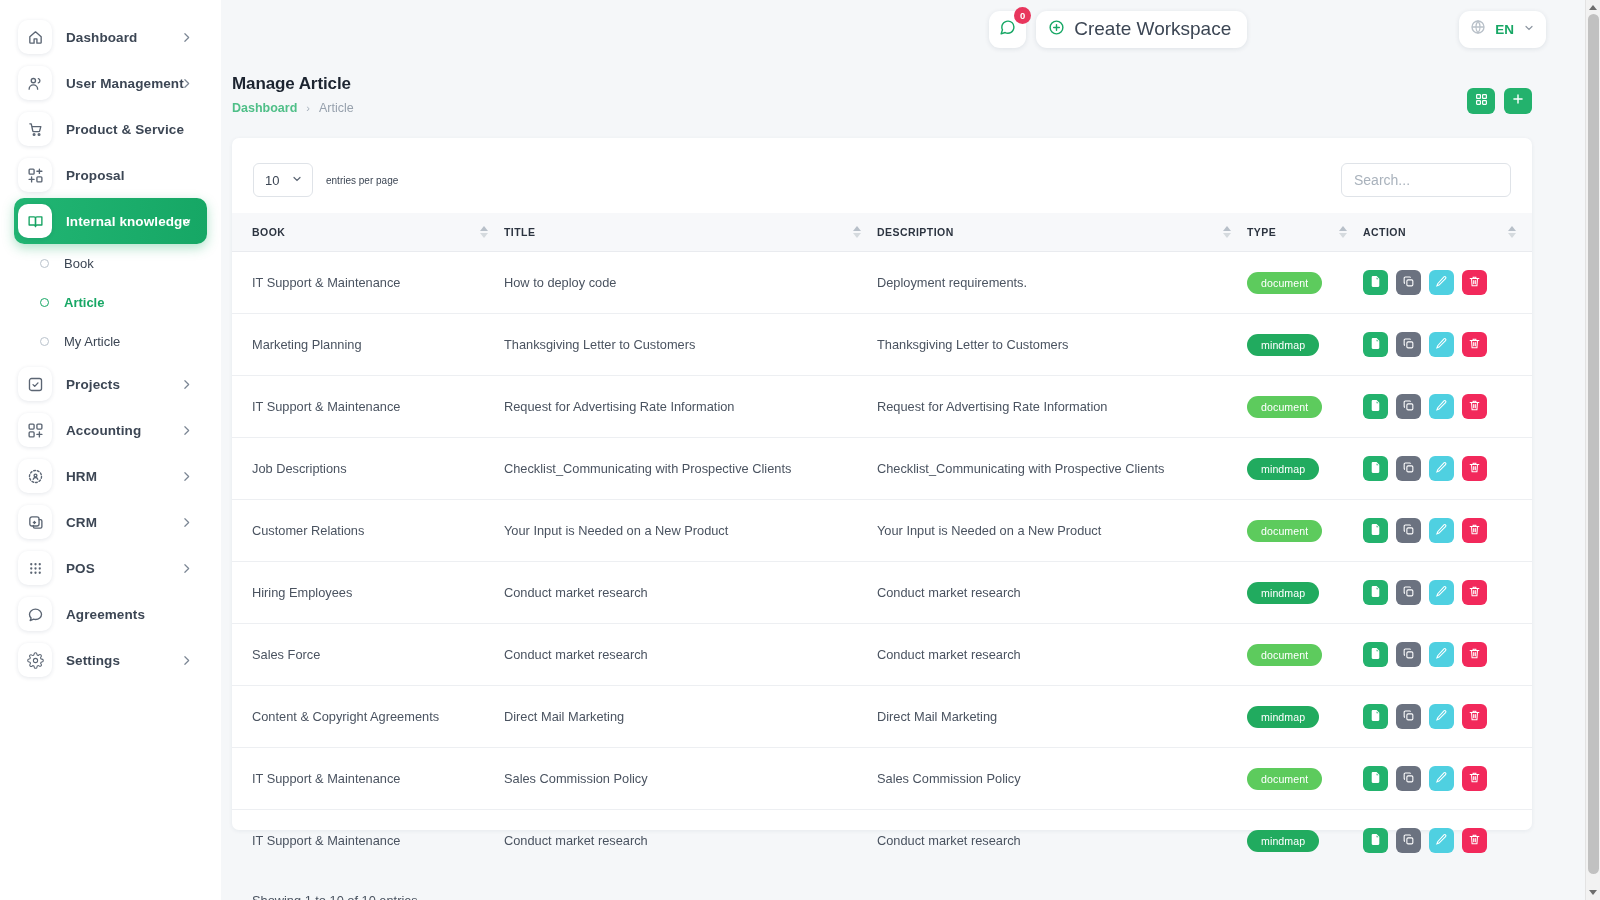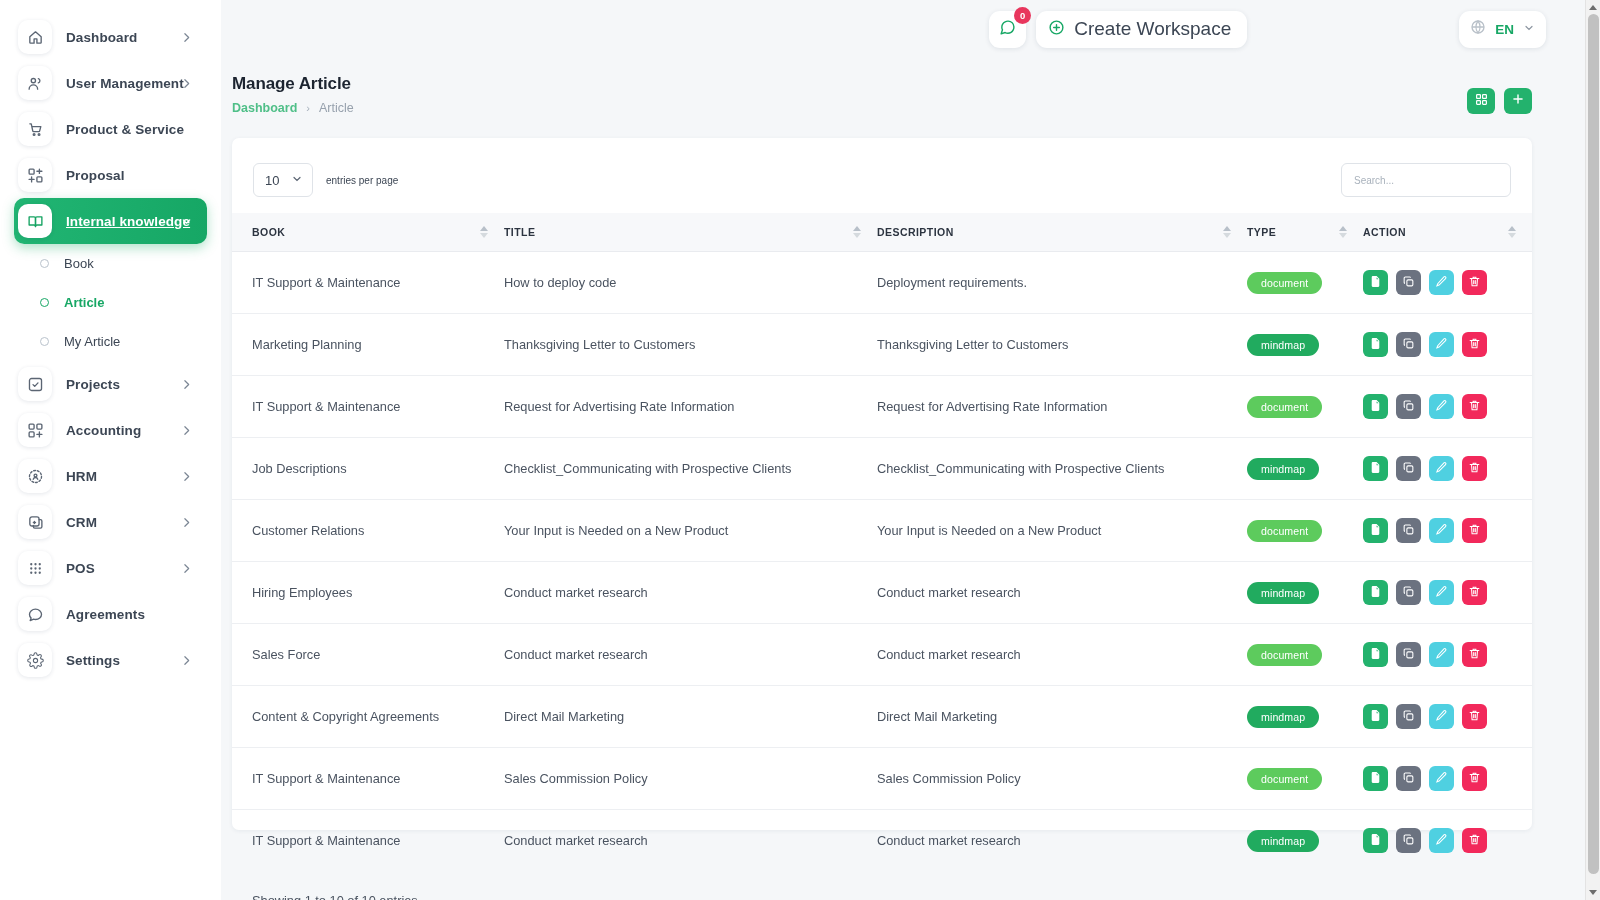--- a/index.html
+++ b/index.html
@@ -84,21 +84,21 @@
     right: 14px;
     color: #7b8694;
     display: flex;
     align-items: center;
   }
 
   .nav-item.active {
     background: linear-gradient(90deg, #21b573 0%, #16a765 100%);
     box-shadow: 0 4px 12px rgba(24,170,100,0.34);
   }
-  .nav-item.active .nav-label { color: #ffffff; text-decoration: underline; }
+  .nav-item.active .nav-label { color: #ffffff; }
   .nav-item.active .nav-icon { background: #ffffff; color: #15a362; }
   .nav-item.active .nav-chevron { color: #ffffff; }
 
   .sub-item {
     display: flex;
     align-items: center;
     height: 39px;
     padding-left: 26px;
     cursor: pointer;
   }
@@ -255,21 +255,21 @@
     background: #fff;
   }
   .select-val { font-size: 13px; color: #3c4654; }
   .per-page-label { font-size: 10px; color: #3c4654; }
 
   .search-box {
     width: 170px; height: 34px;
     border: 1px solid #dfe3e8;
     border-radius: 6px;
     padding: 0 12px;
-    font-size: 10px;
+    font-size: 14px;
     color: #3c4654;
     outline: none;
     background: #fff;
     font-family: "Liberation Sans", sans-serif;
   }
   .search-box::placeholder { color: #a9b2bc; }
 
   
   table { width: 100%; border-collapse: collapse; table-layout: fixed; }
 

